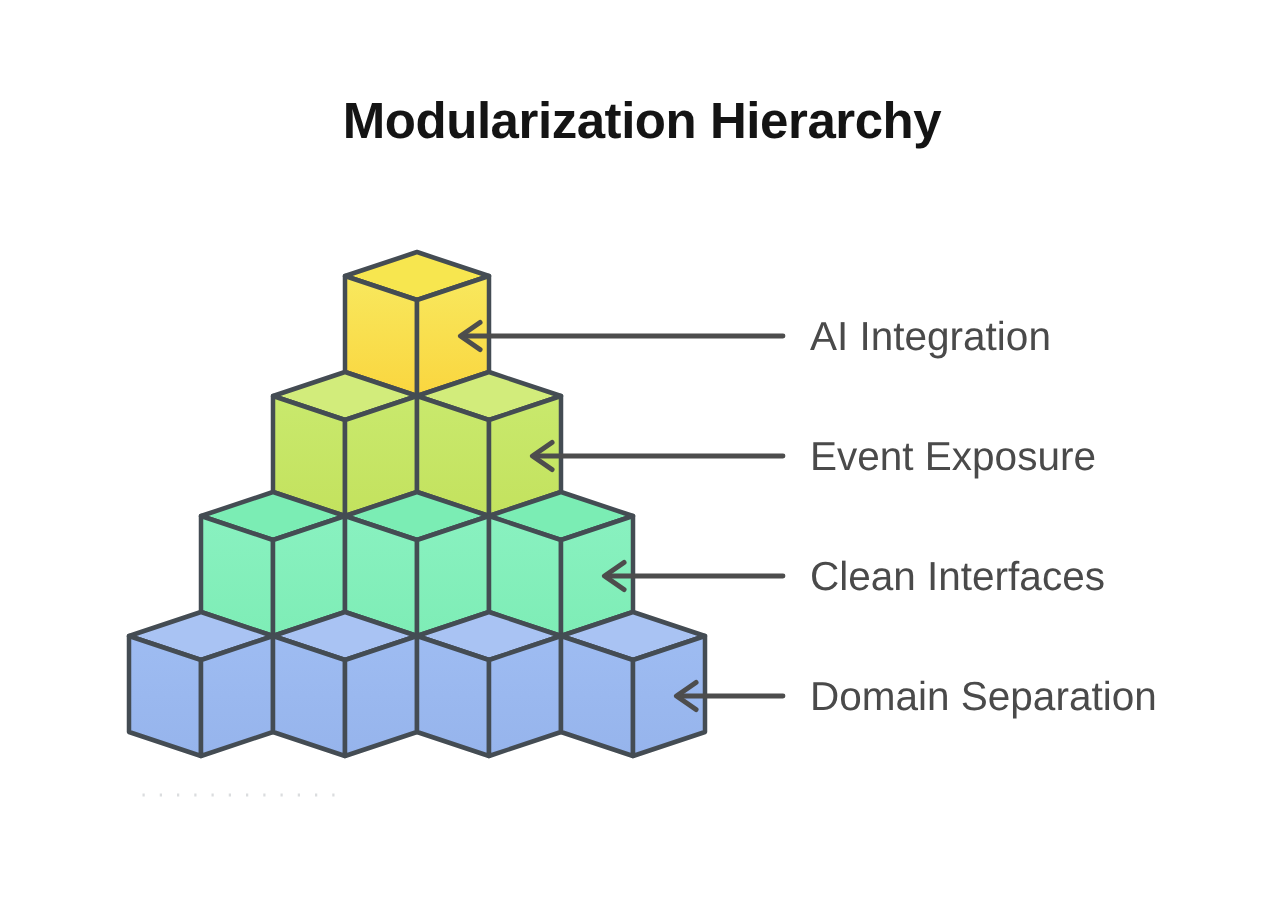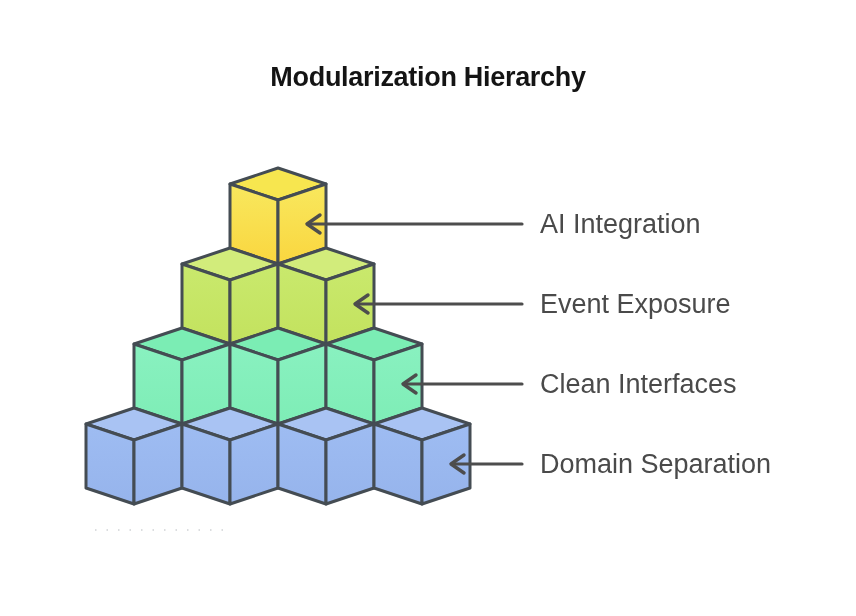--- a/index.html
+++ b/index.html
@@ -15,21 +15,21 @@
     background: #ffffff;
     overflow: hidden;
   }
   .diagram-title {
     position: absolute;
     top: 62px;
     left: 0;
     width: 856px;
     margin: 0;
     text-align: center;
-    font-size: 27px;
+    font-size: 34px;
     font-weight: 700;
     letter-spacing: -0.3px;
     color: #141414;
     font-family: "Liberation Sans", sans-serif;
   }
   .pyramid-svg {
     position: absolute;
     top: 0;
     left: 0;
   }

